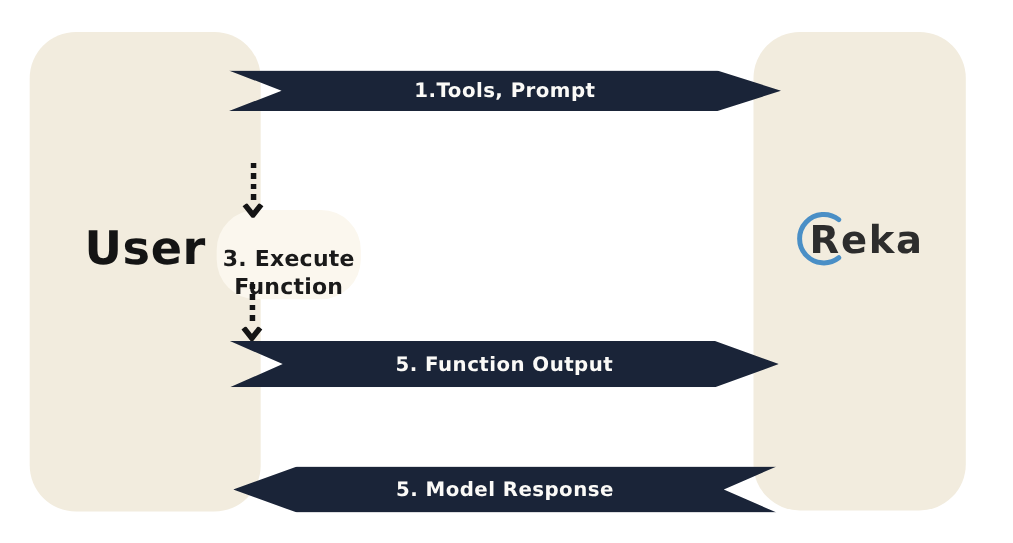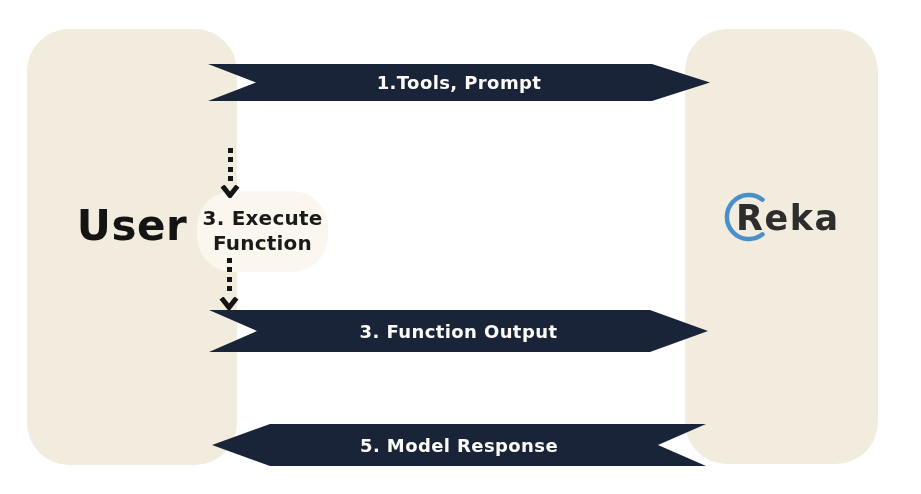--- a/index.html
+++ b/index.html
@@ -70,21 +70,21 @@
   .exec-blob {
     position: absolute;
     left: 197px;
     top: 191px;
     width: 131px;
     height: 81px;
     background: #fbf7ee;
     border-radius: 36px;
     z-index: 2;
     text-align: center;
-    padding-top: 15px;
+    padding-top: 32px;
     box-sizing: border-box;
   }
   .exec-blob .exec-line {
     font-size: 20px;
     font-weight: 700;
     color: #1a1a1a;
     line-height: 25px;
     letter-spacing: 0.2px;
   }
   
@@ -140,20 +140,20 @@
   </div>
 
   <div class="connector connector-2">
     <div class="dots"></div>
     <svg width="20" height="13" viewBox="0 0 20 13">
       <path d="M2.5 1 L10 10.5 L17.5 1" fill="none" stroke="#141414" stroke-width="5" stroke-linejoin="miter"></path>
     </svg>
   </div>
 
   <div class="banner arrow-right banner-4">
-    <span class="banner-label">3. Function Output</span>
+    <span class="banner-label">5. Function Output</span>
   </div>
 
   <div class="banner arrow-left banner-5">
     <span class="banner-label">5. Model Response</span>
   </div>
 
 </div>
 
 </body></html>

